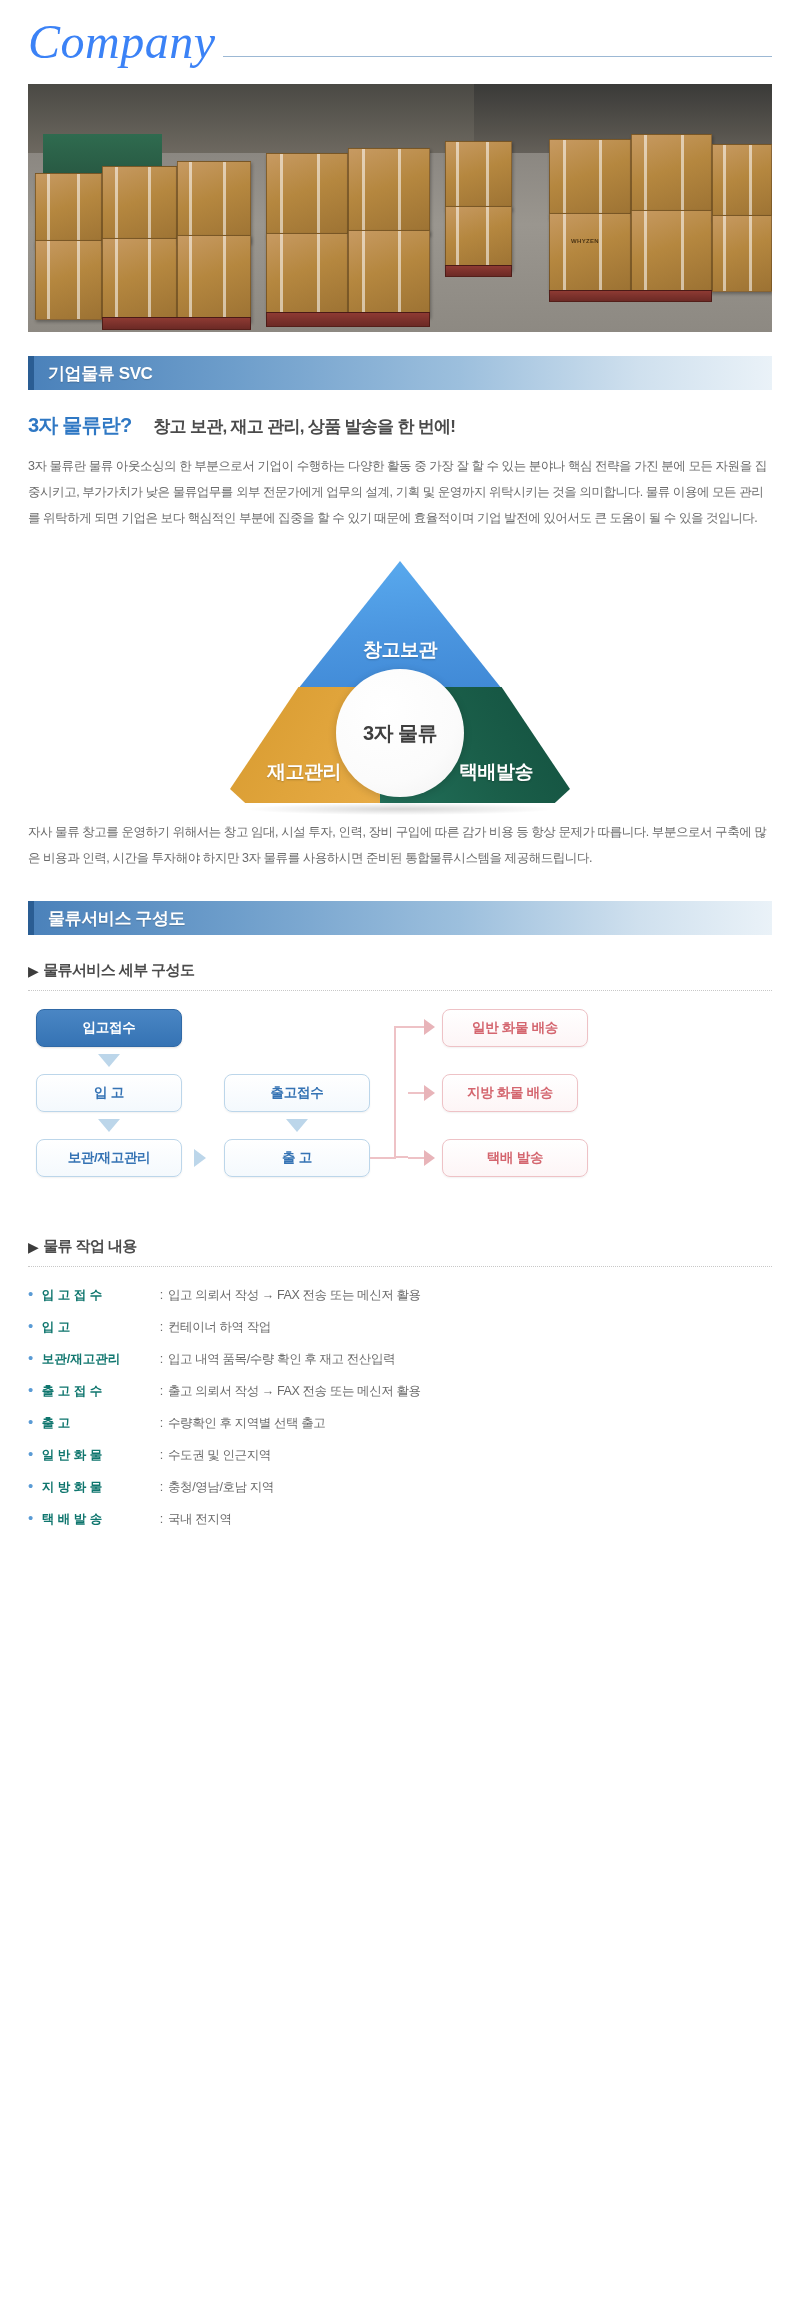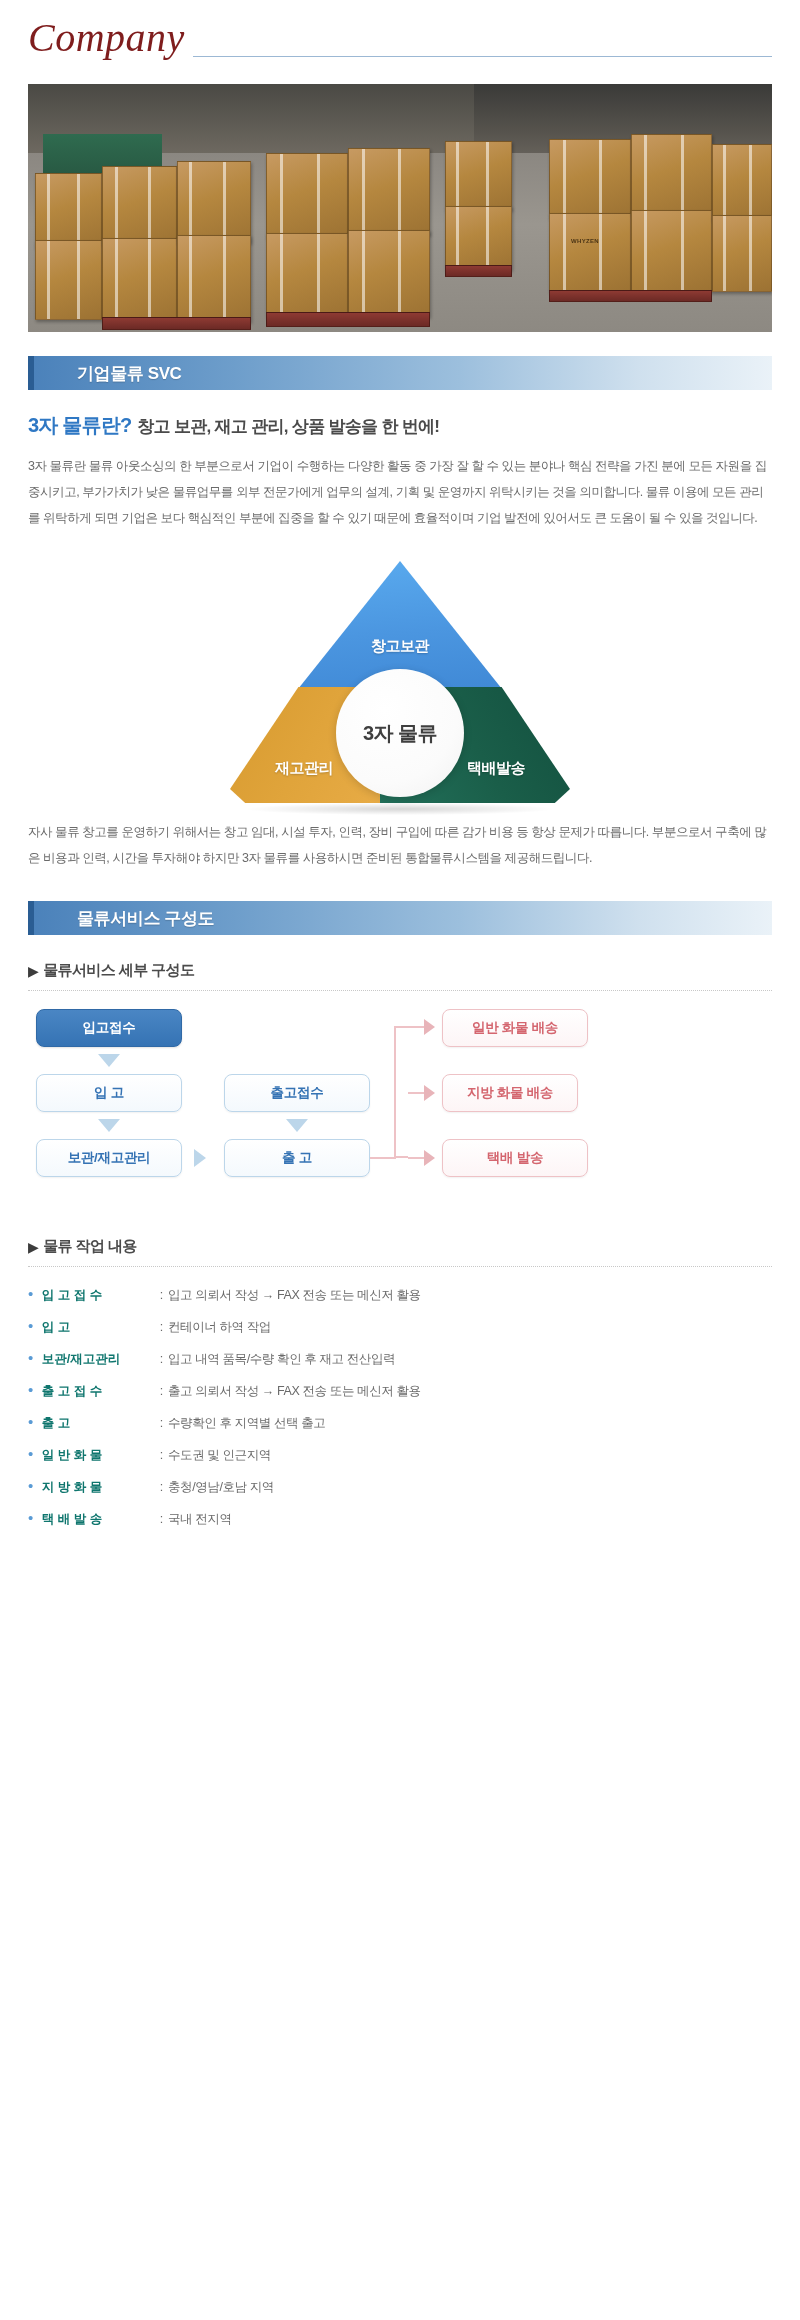--- a/index.html
+++ b/index.html
@@ -22,23 +22,23 @@
   
   .header {
     position: relative;
     height: 60px;
     margin: 18px 0 0 0;
     padding-left: 28px;
   }
   .header-title {
     font-family: "Liberation Serif", "DejaVu Serif", serif;
     font-style: italic;
-    font-size: 40px;
+    font-size: 48px;
     font-weight: 400;
-    color: #7f1d1d;
+    color: #3b82f6;
     letter-spacing: 0.5px;
     line-height: 1;
     display: inline-block;
     position: relative;
     z-index: 2;
     background: #fff;
     padding-right: 8px;
   }
   .header-rule {
     position: absolute;
@@ -101,21 +101,20 @@
   }
 
   
   .sec-bar {
     margin: 24px 28px 8px 28px;
     height: 34px;
     display: flex;
     align-items: center;
     background: linear-gradient(90deg, #4a81ba 0%, #6e9ecb 28%, #9cbfdd 58%, #cfe0ee 82%, #eaf2f8 100%);
     position: relative;
-    gap: 29px;
   }
   .sec-bar-accent {
     width: 6px; height: 100%;
     background: #2a5d93;
     flex: 0 0 6px;
   }
   .sec-bar-title {
     color: #fff;
     font-size: 17px;
     font-weight: bold;
@@ -123,21 +122,21 @@
     letter-spacing: -0.4px;
     text-shadow: 0 1px 1px rgba(0,0,0,0.18);
   }
 
   
   .lead {
     margin: 22px 28px 0 28px;
     display: flex;
     align-items: baseline;
     flex-wrap: wrap;
-    gap: 6px;
+    gap: 22px;
   }
   .lead-strong {
     font-size: 20px; font-weight: bold; color: #2f78c4; letter-spacing: -0.8px;
   }
   .lead-rest {
     font-size: 17px; font-weight: bold; color: #4a4a4a; letter-spacing: -0.7px;
   }
 
   
   .para {
@@ -186,21 +185,21 @@
     border-radius: 50%;
     background: radial-gradient(circle at 38% 32%, #ffffff 0%, #fbfbfb 62%, #f1f1f1 100%);
     box-shadow: 0 2px 8px rgba(0,0,0,0.16);
     display: flex; align-items: center; justify-content: center;
     font-size: 20px; font-weight: bold; color: #3f3f3f;
     letter-spacing: -0.5px;
     z-index: 5;
   }
   .tri-label {
     position: absolute;
-    color: #fff; font-size: 15px; font-weight: bold;
+    color: #fff; font-size: 19px; font-weight: bold;
     letter-spacing: -0.5px;
     text-shadow: 0 1px 2px rgba(0,0,0,0.22);
     z-index: 4;
   }
   .lbl-top   { left: 118px; top: 76px;  width: 104px; text-align: center; }
   .lbl-left  { left: 22px;  top: 198px; width: 104px; text-align: center; }
   .lbl-right { left: 214px; top: 198px; width: 104px; text-align: center; }
 
   
   .sub-head {

